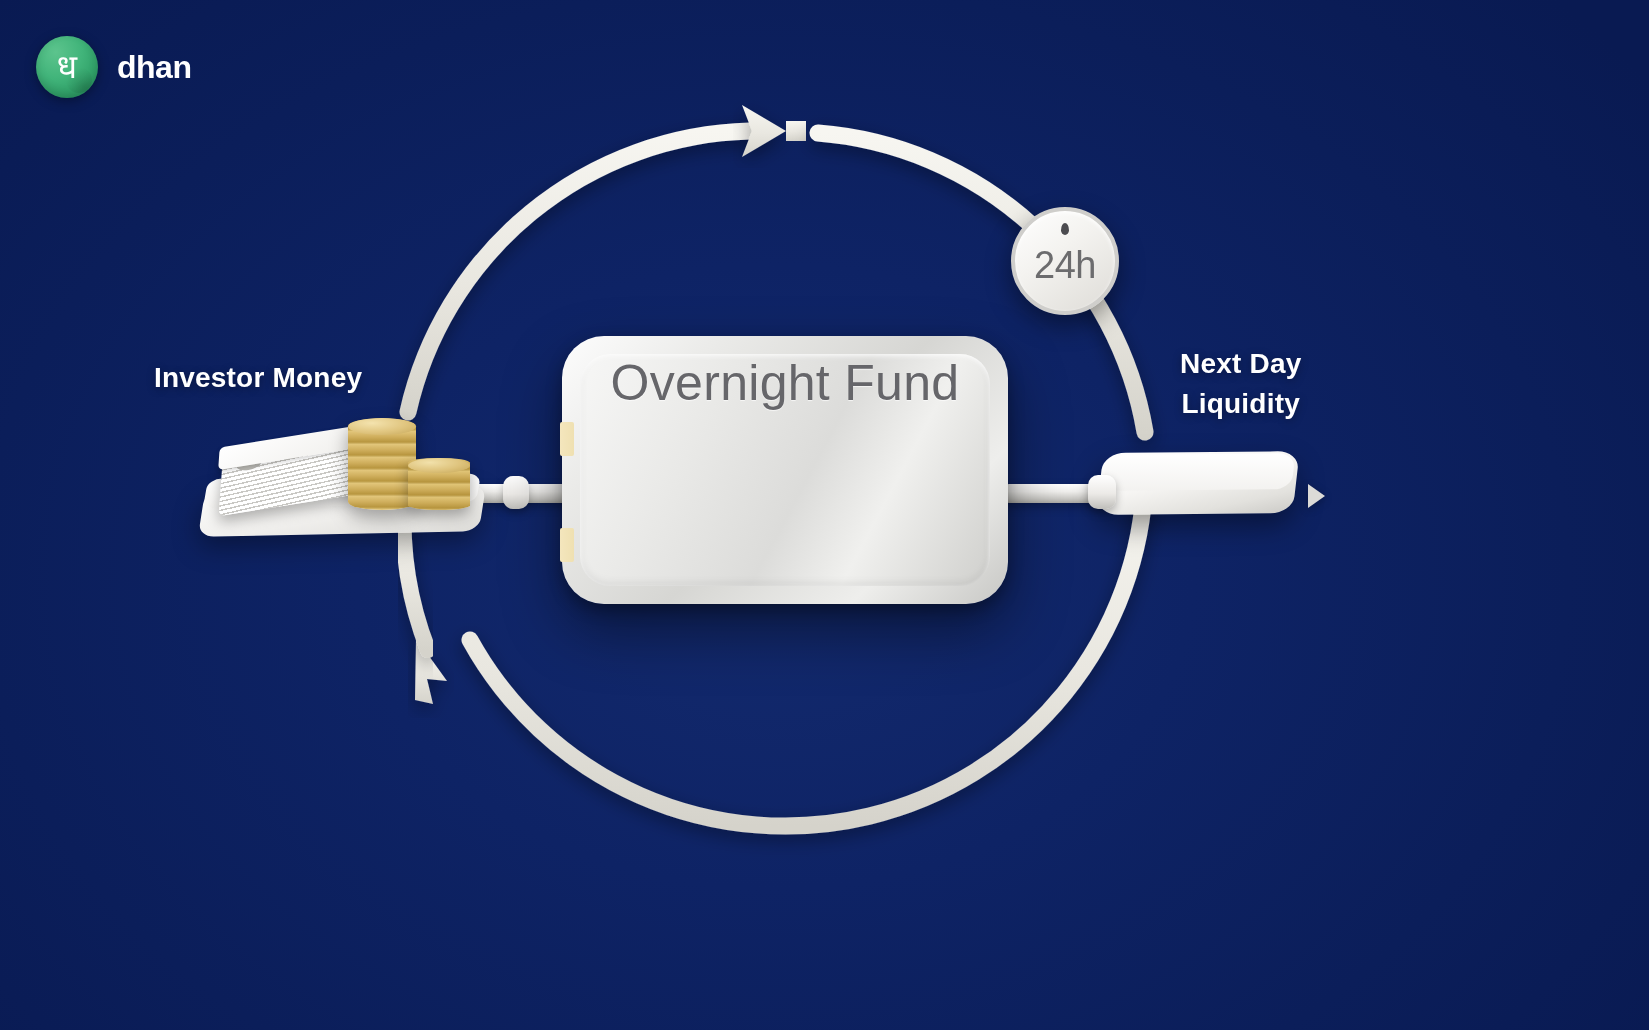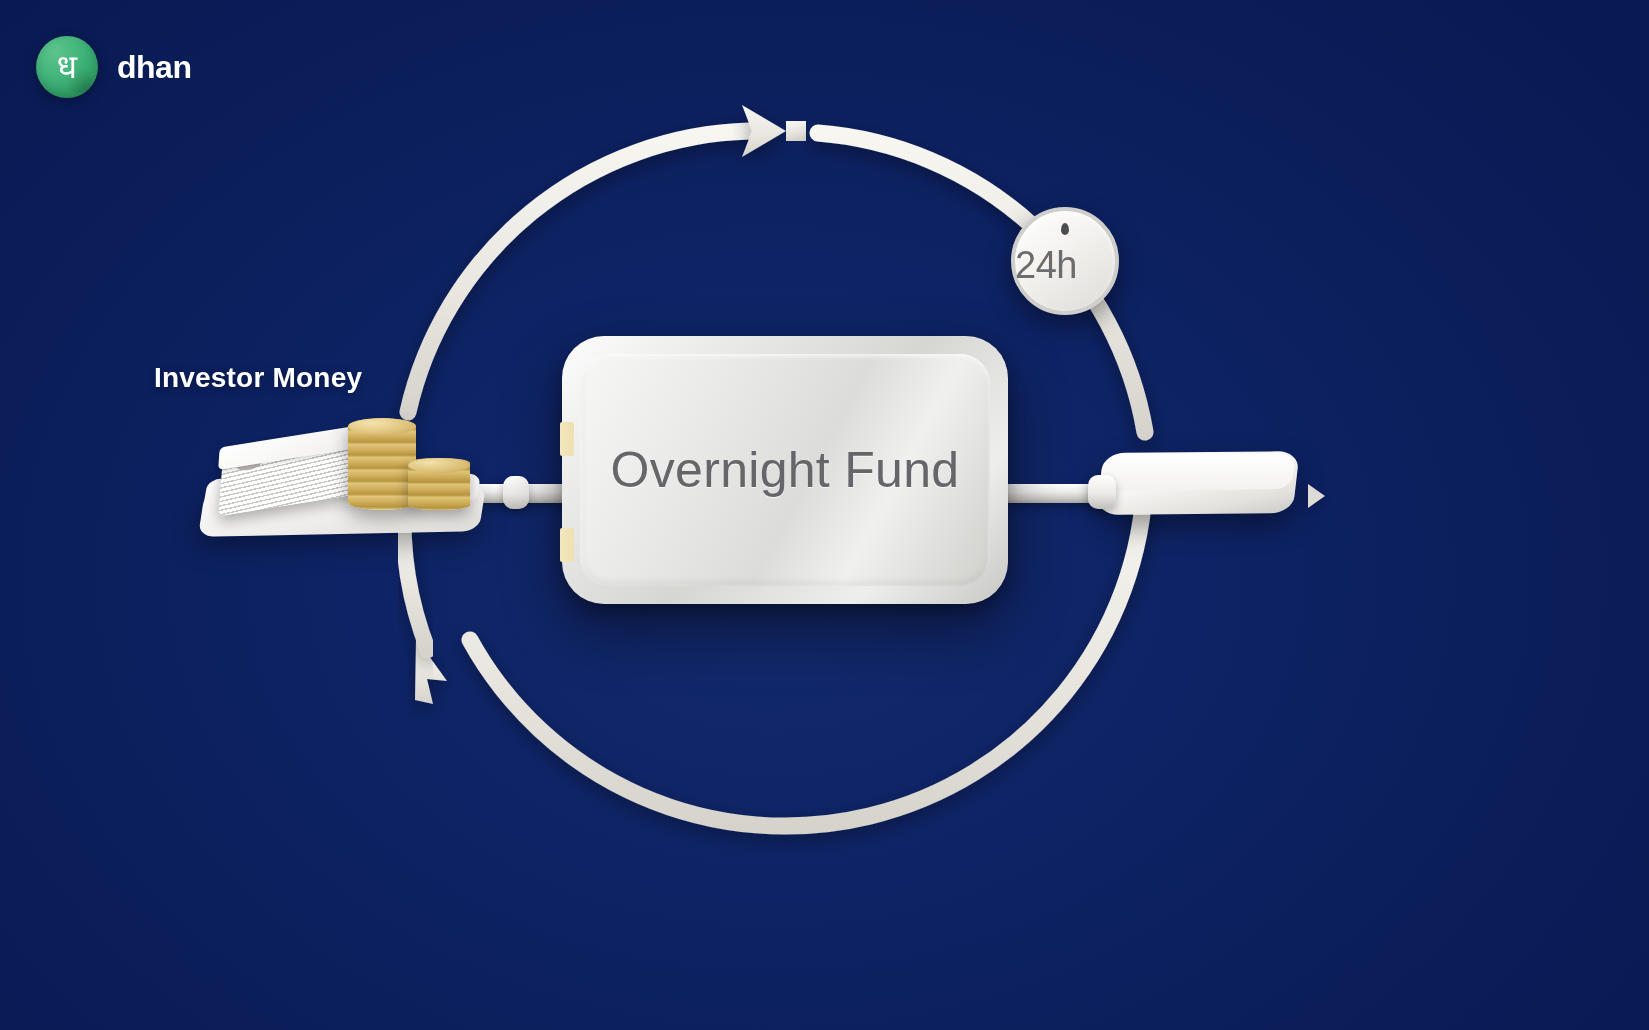--- a/index.html
+++ b/index.html
@@ -249,21 +249,21 @@
   .fund-card-inner {
     position: absolute;
     left: 18px;
     top: 18px;
     right: 18px;
     bottom: 18px;
     border-radius: 30px;
     background: linear-gradient(118deg, #f7f7f6 0%, #e9e9e7 30%, #dcdcda 55%, #f0f0ee 72%, #cfcfcc 100%);
     box-shadow: inset 0 2px 5px rgba(255,255,255,.9), inset 0 -3px 8px rgba(0,0,0,.08);
     display: flex;
-    align-items: center;
+    align-items: flex-start;
     justify-content: center;
   }
   .fund-title {
     color: #66666a;
     font-size: 50px;
     font-weight: 400;
     letter-spacing: 0.3px;
     font-family: "Liberation Sans", sans-serif;
     text-shadow: 0 1px 1px rgba(255,255,255,.7);
   }
@@ -322,20 +322,21 @@
     top: 207px;
     width: 108px;
     height: 108px;
     border-radius: 50%;
     z-index: 30;
     background: linear-gradient(145deg, #ffffff 0%, #f4f3f0 40%, #dedcd7 100%);
     border: 4px solid #cfcecb;
     box-shadow: 0 10px 26px rgba(0,0,0,.42), inset 0 2px 4px rgba(255,255,255,.9);
     display: flex;
     align-items: center;
+    justify-content: center;
     box-sizing: border-box;
   }
   .badge-24h-text {
     color: #6c6c6e;
     font-size: 38px;
     font-weight: 400;
     letter-spacing: -0.5px;
     margin-top: 8px;
   }
   .badge-dot {
@@ -433,19 +434,23 @@
       <div class="fund-title">Overnight Fund</div>
     </div>
   </div>
 
   <div class="rod rod-right"></div>
   <div class="rod-right-knob"></div>
 
   <div class="output-node"></div>
   <div class="out-arrow"></div>
 
+  <div class="label label-right">
+    <div>Next Day</div>
+    <div>Liquidity</div>
+  </div>
 
   <div class="badge-24h">
     <div class="badge-dot"></div>
     <span class="badge-24h-text">24h</span>
   </div>
 
 </div>
 
 </body></html>

